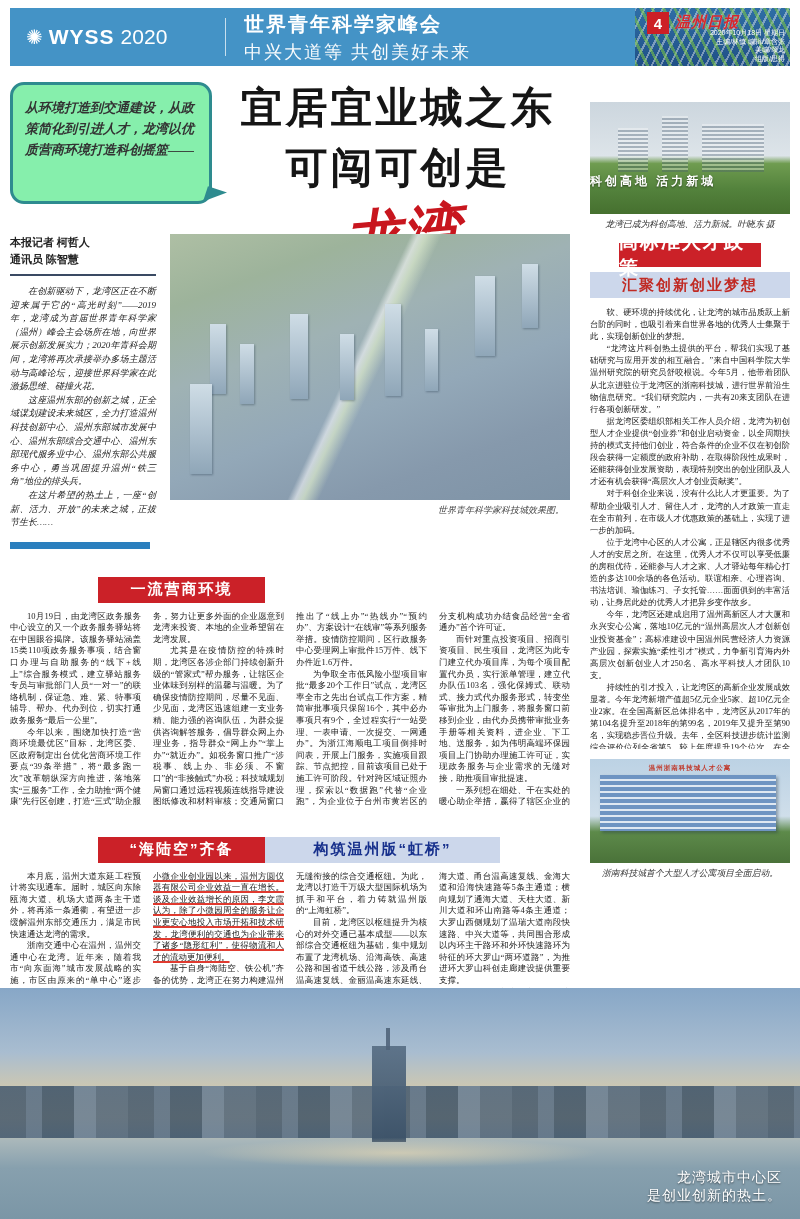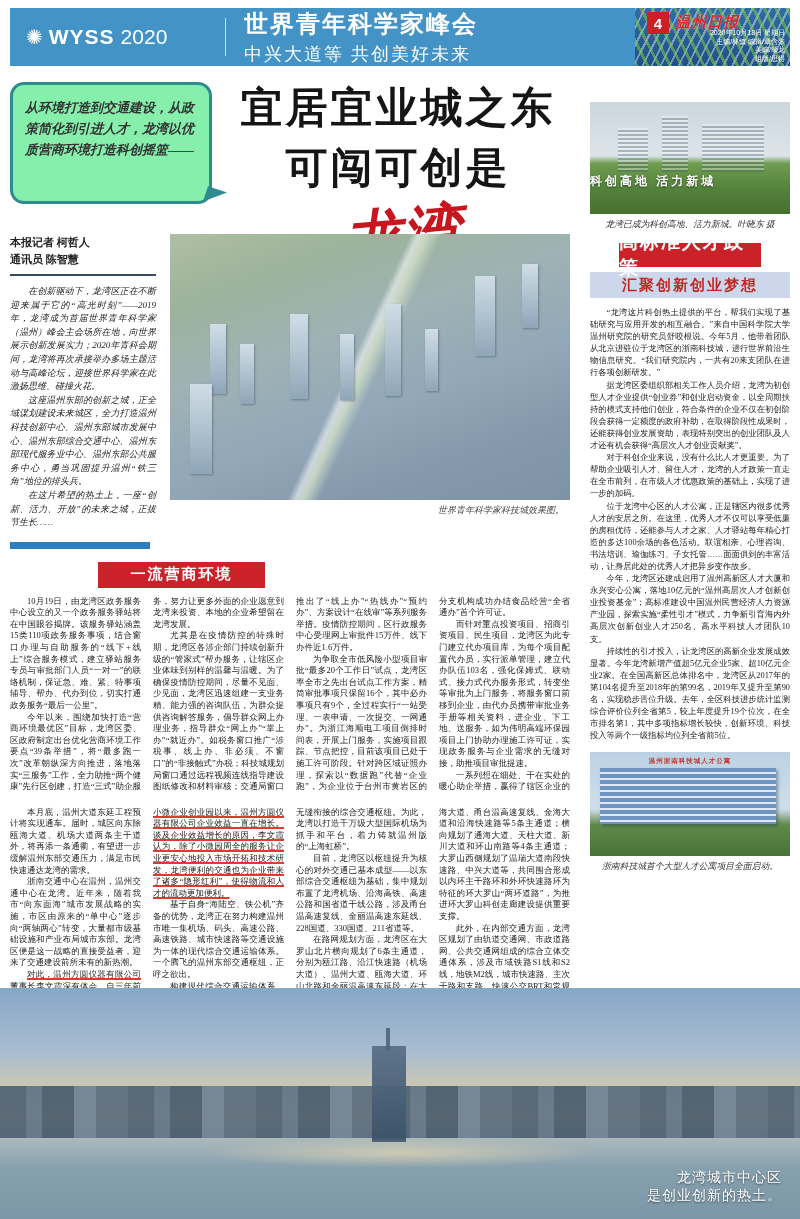--- a/index.html
+++ b/index.html
@@ -12,21 +12,21 @@
   .masthead {
     margin:8px 10px 0; height:58px; background:#4493c6; display:flex; align-items:center;
     font-family:"Liberation Sans","DejaVu Sans",sans-serif; position:relative; overflow:hidden;
   }
   .logo { display:flex; align-items:center; gap:6px; padding-left:16px; color:#fff; width:215px; }
   .logo .sun { font-size:20px; line-height:1; }
   .logo .wyss { font-size:21px; font-weight:bold; letter-spacing:1px; }
   .logo .year { font-size:21px; font-weight:300; }
   .mast-divider { width:1px; height:38px; background:rgba(255,255,255,.7); margin-right:18px; }
   .mast-titles { color:#fff; }
-  .mast-titles .t1 { font-size:24px; font-weight:bold; letter-spacing:2px; }
+  .mast-titles .t1 { font-size:20px; font-weight:bold; letter-spacing:2px; }
   .mast-titles .t2 { font-size:18px; font-weight:400; letter-spacing:2px; margin-top:2px; opacity:.96; }
   .mast-deco {
     margin-left:auto; width:155px; height:100%; position:relative;
     background:
       repeating-linear-gradient(63deg, rgba(126,201,67,.55) 0 3px, transparent 3px 10px),
       repeating-linear-gradient(117deg, rgba(255,255,255,.4) 0 2px, transparent 2px 8px),
       linear-gradient(180deg,#2f6ea6,#1f4f86);
   }
   .page-box {
     position:absolute; top:4px; left:12px; width:22px; height:22px; background:#cc1f26;
@@ -66,21 +66,21 @@
   .figure-main { flex:1; }
   .figure-img {
     height:266px; position:relative; overflow:hidden;
     background:
       linear-gradient(115deg, transparent 46%, rgba(255,255,255,.55) 47.5%, rgba(210,225,200,.8) 49%, transparent 52%),
       linear-gradient(160deg, #aebfa4 0%, #9db39b 18%, #9fb2b4 38%, #93a8b8 60%, #8699ac 80%, #7e93a6 100%);
   }
   .bld { position:absolute; background:linear-gradient(180deg,#cfdde6,#8fa6b8); box-shadow:1px 1px 2px rgba(40,60,80,.4); }
   .figure-caption { text-align:right; font-size:9px; font-style:italic; color:#444; margin-top:4px; padding-right:6px; }
   
-  .section { margin-top:13px; }
+  .section { margin-top:28px; }
   .sec-header { display:flex; margin-left:88px; width:402px; height:26px;
     font-family:"Liberation Sans","DejaVu Sans",sans-serif; }
   .sec-tag { width:167px; background:#cb2128; color:#fff; font-weight:bold; font-size:15px;
     display:flex; align-items:center; justify-content:center; letter-spacing:2px; }
   .sec-title { flex:1; background:#ccd7eb; color:#17308c; font-weight:bold; font-size:15px;
     display:flex; align-items:center; justify-content:center; letter-spacing:2px; }
   .sec-body { margin-top:8px; column-count:4; column-gap:12px; font-size:8.5px; line-height:11.6px;
     text-align:justify; overflow:hidden; }
   .sec-body-1 { height:198px; }
   .sec-body-2 { height:202px; }
@@ -212,20 +212,24 @@
         <p>10月19日，由龙湾区政务服务中心设立的又一个政务服务驿站将在中国眼谷揭牌。该服务驿站涵盖15类110项政务服务事项，结合窗口办理与自助服务的“线下+线上”综合服务模式，建立驿站服务专员与审批部门人员“一对一”的联络机制，保证急、难、紧、特事项辅导、帮办、代办到位，切实打通政务服务“最后一公里”。</p>
         <p>今年以来，围绕加快打造“营商环境最优区”目标，龙湾区委、区政府制定出台优化营商环境工作要点“39条举措”，将“最多跑一次”改革朝纵深方向推进，落地落实“三服务”工作，全力助推“两个健康”先行区创建，打造“三式”助企服务，努力让更多外面的企业愿意到龙湾来投资、本地的企业希望留在龙湾发展。</p>
         <p>尤其是在疫情防控的特殊时期，龙湾区各涉企部门持续创新升级的“管家式”帮办服务，让辖区企业体味到别样的温馨与温暖。为了确保疫情防控期间，尽量不见面、少见面，龙湾区迅速组建一支业务精、能力强的咨询队伍，为群众提供咨询解答服务，倡导群众网上办理业务，指导群众“网上办”“掌上办”“就近办”。如税务窗口推广“涉税事、线上办、非必须、不窗口”的“非接触式”办税；科技城规划局窗口通过远程视频连线指导建设图纸修改和材料审核；交通局窗口推出了“线上办”“热线办”“预约办”、方案设计“在线审”等系列服务举措。疫情防控期间，区行政服务中心受理网上审批件15万件、线下办件近1.6万件。</p>
         <p>为争取全市低风险小型项目审批“最多20个工作日”试点，龙湾区率全市之先出台试点工作方案，精简审批事项只保留16个，其中必办事项只有9个，全过程实行“一站受理、一表申请、一次提交、一网通办”。为浙江海顺电工项目倒排时间表，开展上门服务，实施项目跟踪、节点把控，目前该项目已处于施工许可阶段。针对跨区域证照办理，探索以“数据跑”代替“企业跑”，为企业位于台州市黄岩区的分支机构成功办结食品经营“全省通办”首个许可证。</p>
         <p>而针对重点投资项目、招商引资项目、民生项目，龙湾区为此专门建立代办项目库，为每个项目配置代办员，实行派单管理，建立代办队伍103名，强化保姆式、联动式、接力式代办服务形式，转变坐等审批为上门服务，将服务窗口前移到企业，由代办员携带审批业务手册等相关资料，进企业、下工地、送服务，如为伟明高端环保园项目上门协助办理施工许可证，实现政务服务与企业需求的无缝对接，助推项目审批提速。</p>
         <p>一系列想在细处、干在实处的暖心助企举措，赢得了辖区企业的频频点赞。日积月累的好口碑也让越来越多的大企业、大项目选择落子龙湾。大唐5G全球创新中心中国长三角区域中心项目、天心天思数字经济产业中心、温州（龙湾）新型数字贸易港等一批重大项目，都纷纷将龙湾作为干事创业的乐土。</p>
       </div>
     </div>
 
     <div class="section">
+      <div class="sec-header">
+        <div class="sec-tag">“海陆空”齐备</div>
+        <div class="sec-title">构筑温州版“虹桥”</div>
+      </div>
       <div class="sec-body sec-body-2">
         <p>本月底，温州大道东延工程预计将实现通车。届时，城区向东除瓯海大道、机场大道两条主干道外，将再添一条通衢，有望进一步缓解温州东部交通压力，满足市民快速通达龙湾的需求。</p>
         <p>浙南交通中心在温州，温州交通中心在龙湾。近年来，随着我市“向东面海”城市发展战略的实施，市区由原来的“单中心”逐步向“两轴两心”转变，大量都市级基础设施和产业布局城市东部。龙湾区便是这一战略的直接受益者，迎来了交通建设前所未有的新热潮。</p>
         <p class="marked">对此，温州方圆仪器有限公司董事长李文霞深有体会。自三年前入驻毗近龙湾国际机场的永兴南园小微企业创业园以来，温州方圆仪器有限公司企业效益一直在增长。谈及企业效益增长的原因，李文霞认为，除了小微园周全的服务让企业更安心地投入市场开拓和技术研发，龙湾便利的交通也为企业带来了诸多“隐形红利”，使得物流和人才的流动更加便利。</p>
         <p>基于自身“海陆空、铁公机”齐备的优势，龙湾正在努力构建温州市唯一集机场、码头、高速公路、高速铁路、城市快速路等交通设施为一体的现代综合交通运输体系。一个腾飞的温州东部交通枢纽，正呼之欲出。</p>
         <p>构建现代综合交通运输体系，首先离不开一个各种交通运输方式无缝衔接的综合交通枢纽。为此，龙湾以打造千万级大型国际机场为抓手和平台，着力铸就温州版的“上海虹桥”。</p>
         <p>目前，龙湾区以枢纽提升为核心的对外交通已基本成型——以东部综合交通枢纽为基础，集中规划布置了龙湾机场、沿海高铁、高速公路和国省道干线公路，涉及甬台温高速复线、金丽温高速东延线、228国道、330国道、211省道等。</p>
         <p>在路网规划方面，龙湾区在大罗山北片横向规划了6条主通道，分别为瓯江路、沿江快速路（机场大道）、温州大道、瓯海大道、环山北路和金丽温高速东延段；在大罗山东片纵向规划了环山东路、滨海大道、甬台温高速复线、金海大道和沿海快速路等5条主通道；横向规划了通海大道、天柱大道、新川大道和环山南路等4条主通道；大罗山西侧规划了温瑞大道南段快速路、中兴大道等，共同围合形成以内环主干路环和外环快速路环为特征的环大罗山“两环道路”，为推进环大罗山科创走廊建设提供重要支撑。</p>
         <p>此外，在内部交通方面，龙湾区规划了由轨道交通网、市政道路网、公共交通网组成的综合立体交通体系，涉及市域铁路S1线和S2线，地铁M2线，城市快速路、主次干路和支路，快速公交BRT和常规公交等，为市民出行提供更多的获得感。</p>
       </div>
@@ -238,20 +242,21 @@
       <div class="rp-bld" style="left:72px;top:14px;width:26px;height:56px;"></div>
       <div class="rp-bld" style="left:112px;top:22px;width:62px;height:48px;"></div>
       <div class="rp-overlay">科创高地 活力新城</div>
     </div>
     <div class="rail-caption">龙湾已成为科创高地、活力新城。叶晓东 摄</div>
 
     <div class="talent-tag">高标准人才政策</div>
     <div class="talent-title">汇聚创新创业梦想</div>
 
     <div class="rail-body">
+      <p>软、硬环境的持续优化，让龙湾的城市品质跃上新台阶的同时，也吸引着来自世界各地的优秀人士集聚于此，实现创新创业的梦想。</p>
       <p>“龙湾这片科创热土提供的平台，帮我们实现了基础研究与应用开发的相互融合。”来自中国科学院大学温州研究院的研究员舒咬根说。今年5月，他带着团队从北京进驻位于龙湾区的浙南科技城，进行世界前沿生物信息研究。“我们研究院内，一共有20来支团队在进行各项创新研发。”</p>
       <p>据龙湾区委组织部相关工作人员介绍，龙湾为初创型人才企业提供“创业券”和创业启动资金，以全周期扶持的模式支持他们创业，符合条件的企业不仅在初创阶段会获得一定额度的政府补助，在取得阶段性成果时，还能获得创业发展资助，表现特别突出的创业团队及人才还有机会获得“高层次人才创业贡献奖”。</p>
       <p>对于科创企业来说，没有什么比人才更重要。为了帮助企业吸引人才、留住人才，龙湾的人才政策一直走在全市前列，在市级人才优惠政策的基础上，实现了进一步的加码。</p>
       <p>位于龙湾中心区的人才公寓，正是辖区内很多优秀人才的安居之所。在这里，优秀人才不仅可以享受低廉的房租优待，还能参与人才之家、人才驿站每年精心打造的多达100余场的各色活动。联谊相亲、心理咨询、书法培训、瑜伽练习、子女托管……面面俱到的丰富活动，让身居此处的优秀人才把异乡变作故乡。</p>
       <p>今年，龙湾区还建成启用了温州高新区人才大厦和永兴安心公寓，落地10亿元的“温州高层次人才创新创业投资基金”；高标准建设中国温州民营经济人力资源产业园，探索实施“柔性引才”模式，力争新引育海内外高层次创新创业人才250名、高水平科技人才团队10支。</p>
       <p>持续性的引才投入，让龙湾区的高新企业发展成效显著。今年龙湾新增产值超5亿元企业5家、超10亿元企业2家。在全国高新区总体排名中，龙湾区从2017年的第104名提升至2018年的第99名，2019年又提升至第90名，实现稳步晋位升级。去年，全区科技进步统计监测综合评价位列全省第5，较上年度提升19个位次，在全市排名第1，其中多项指标增长较快，创新环境、科技投入等两个一级指标均位列全省前5位。</p>
 
     </div>
 
     <div class="rail-photo-mid">

